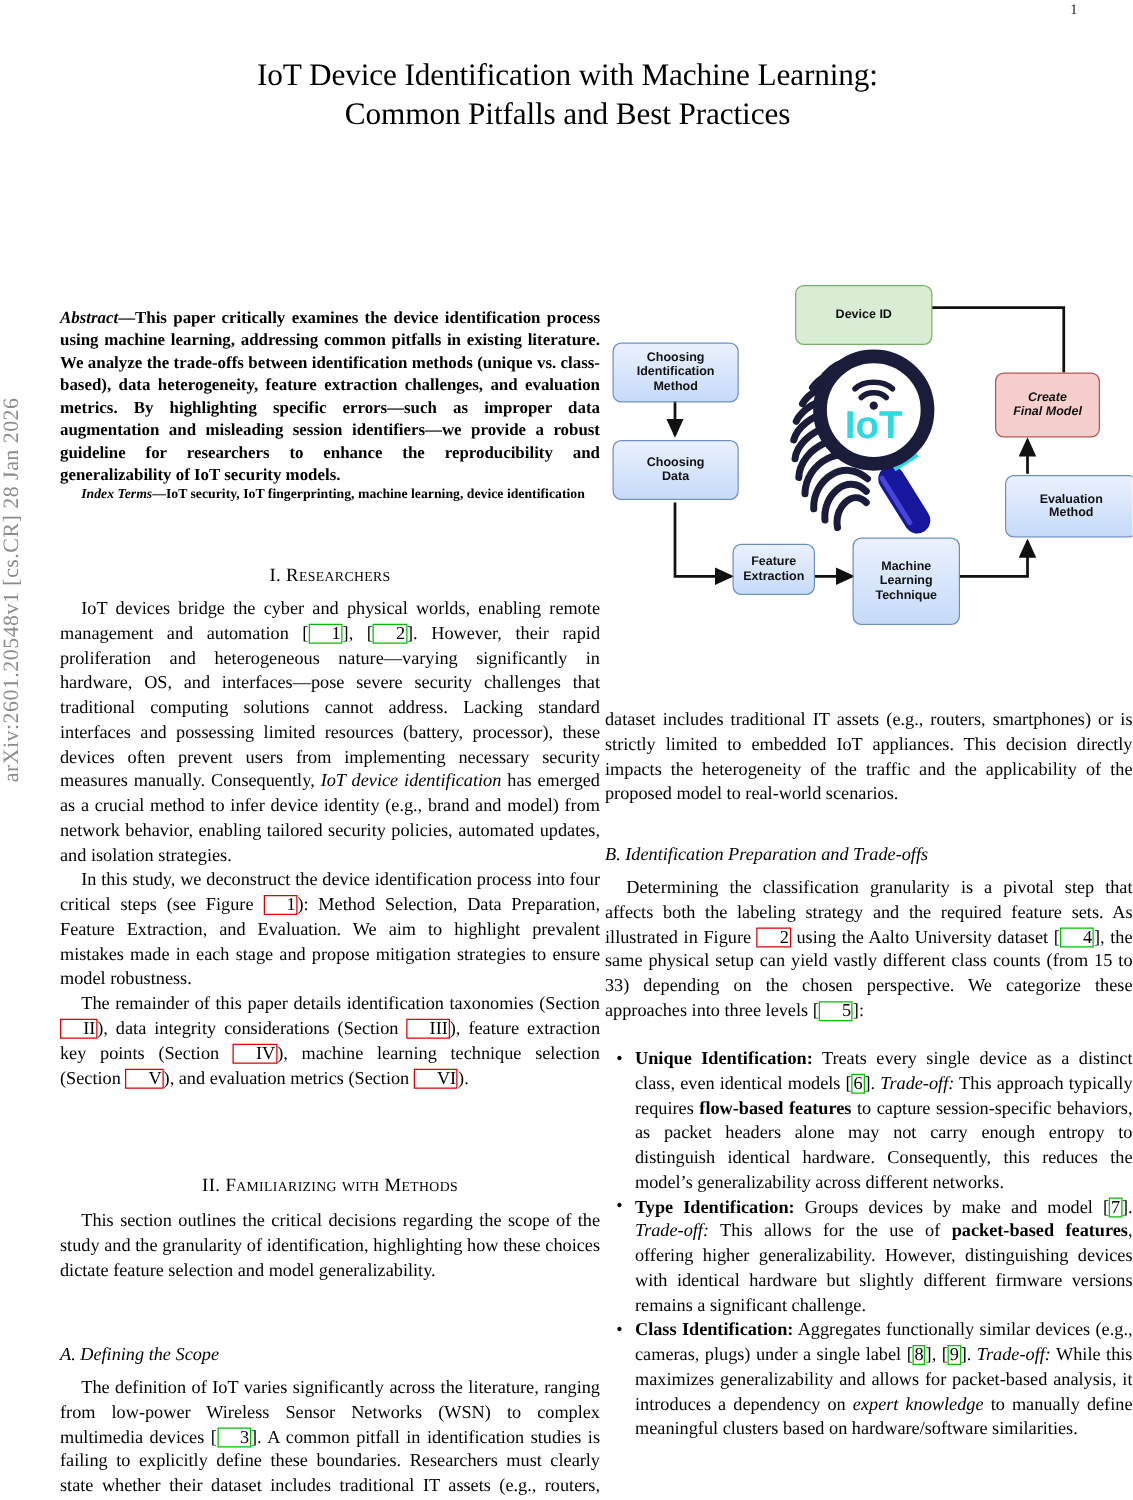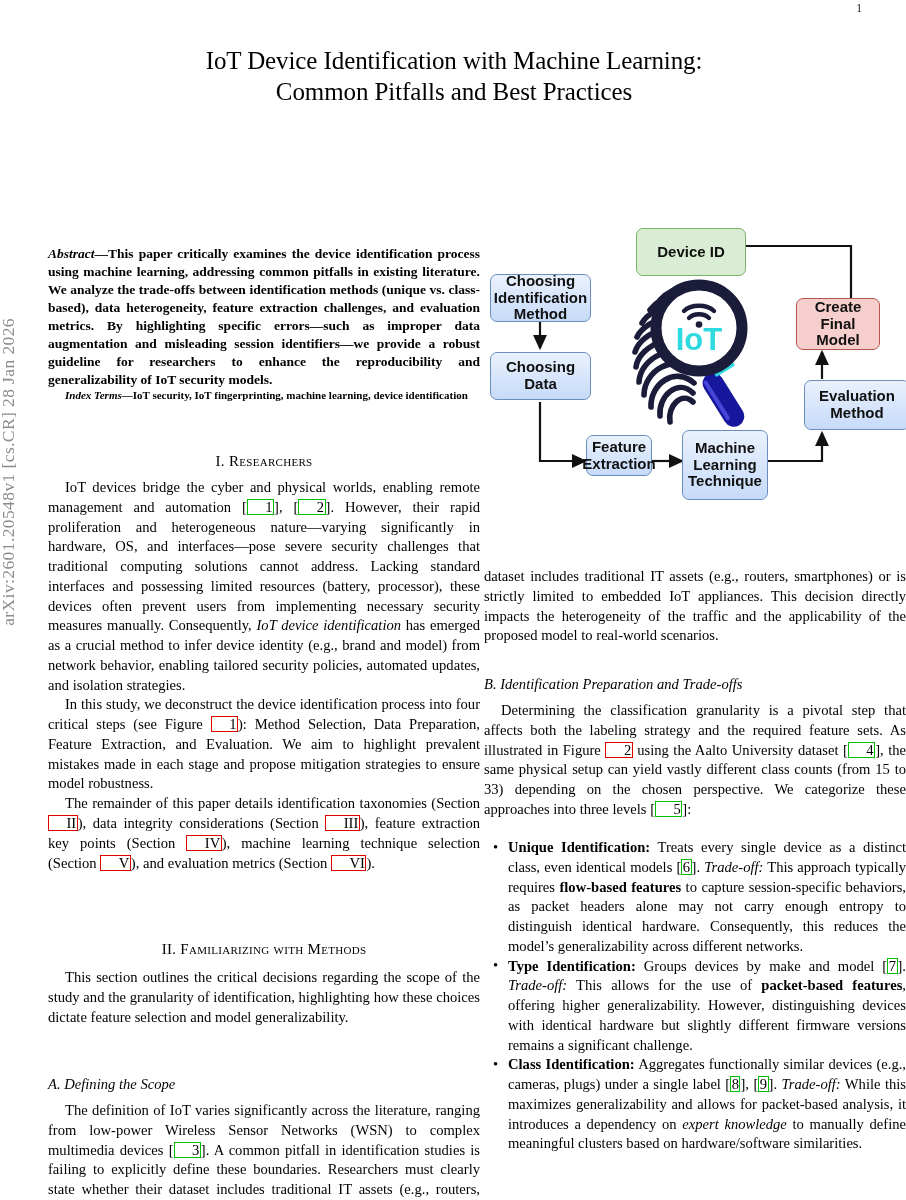--- a/index.html
+++ b/index.html
@@ -93,21 +93,21 @@
     position:absolute;left:484px;top:518px;width:422px;
     text-align:center;font-size:11.6px;
   }
   .fcap b{font-weight:bold;}
 
   .nodebox{
     position:absolute;box-sizing:border-box;
     display:flex;align-items:center;justify-content:center;
     text-align:center;border-radius:7px;
     font-family:"Liberation Sans","DejaVu Sans",sans-serif;
-    font-weight:bold;font-size:15px;line-height:1.13;
+    font-weight:bold;font-size:10px;line-height:1.13;
     color:#111;padding:2px;
   }
   .nb-blue{
     background:linear-gradient(180deg,#eaf1fd 0%,#d6e5fb 55%,#c6daf8 100%);
     border:1.6px solid #6c8ebf;
   }
   .nb-green{background:#d9ecd4;border:1.7px solid #79b167;}
   .nb-red{background:#f6cfcd;border:1.7px solid #b85450;}
 
   .fp-wrap{position:absolute;left:136px;top:52px;width:136px;height:152px;}
@@ -218,21 +218,21 @@
         <span>Machine
 Learning
 Technique</span>
       </div>
 
       <div class="nodebox nb-blue" style="left:320px;top:158px;width:106px;height:50px;white-space:pre-line;">
         <span>Evaluation
 Method</span>
       </div>
 
-      <div class="nodebox nb-red" style="left:312px;top:76px;width:84px;height:52px;white-space:pre-line;">
+      <div class="nodebox nb-red" style="left:312px;top:76px;width:84px;height:52px;white-space:pre-line;font-style:italic;">
         <span>Create
 Final Model</span>
       </div>
 
       <div class="fp-wrap">
         <svg viewBox="0 0 140 156" width="140" height="156">
           <g fill="none" stroke="#1b1b3a" stroke-width="5.6" stroke-linecap="round">
             <path d="M40,26 C52,12 74,10 88,20"></path>
             <path d="M30,36 C42,20 72,15 90,28"></path>
             <path d="M22,49 C32,31 72,23 94,40"></path>

